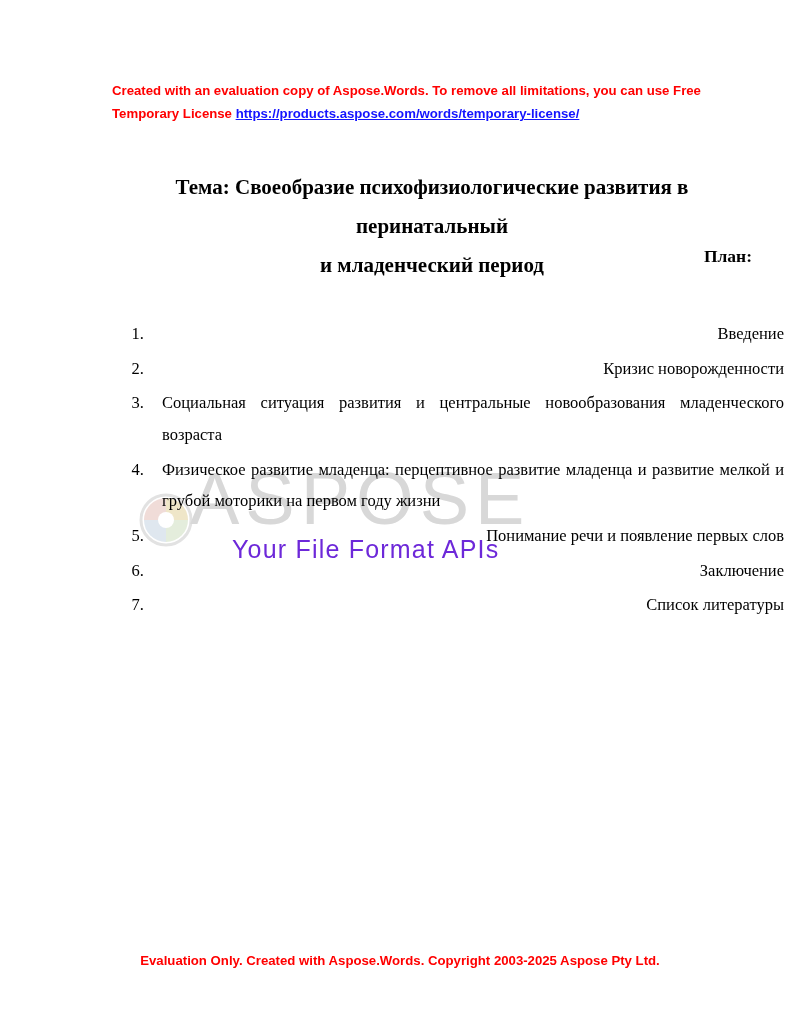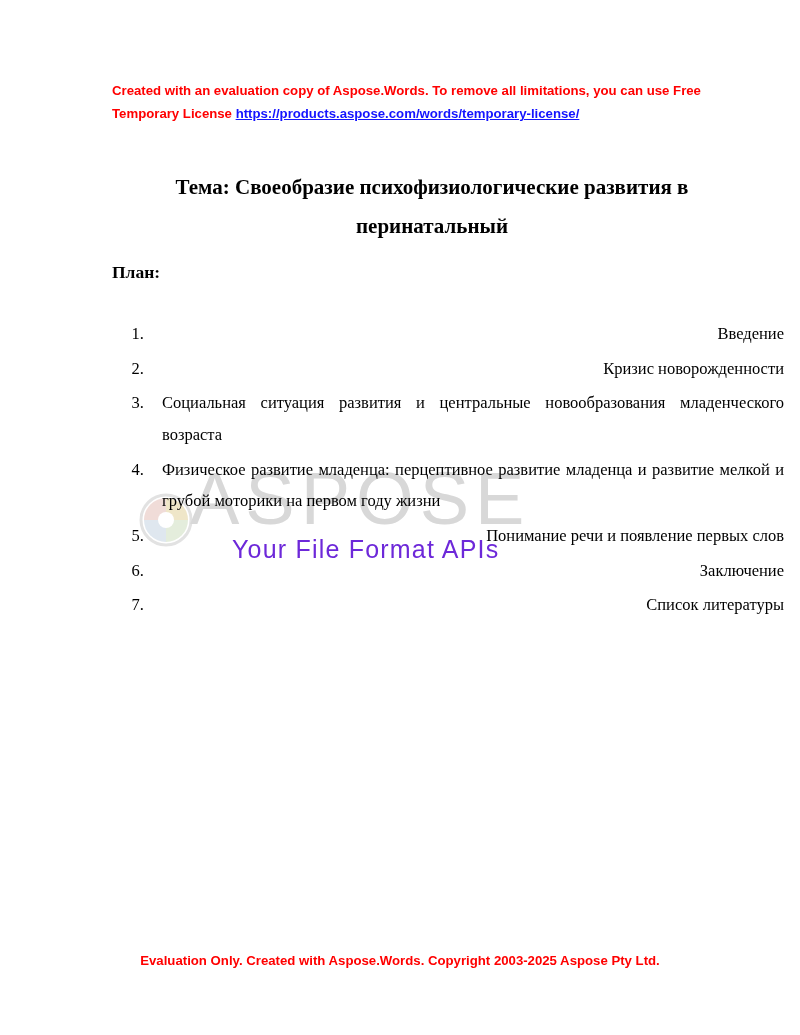--- a/index.html
+++ b/index.html
@@ -96,23 +96,23 @@
     text-align: center;
     font-size: 21px;
     font-weight: bold;
     line-height: 1.85;
   }
   .doc-title .ln1 { display: block; }
   .doc-title .ln2 { display: block; }
   .plan-heading {
     position: absolute;
     left: 112px;
-    top: 262px;
+    top: 246px;
     width: 640px;
-    text-align: left;
+    text-align: right;
     font-size: 17.5px;
     font-weight: bold;
   }
   ol.plan-list {
     position: absolute;
     left: 112px;
     top: 318px;
     width: 636px;
     margin: 0;
     padding: 0 0 0 36px;
@@ -148,20 +148,21 @@
       <path d="M28 28 L28 50 A22 22 0 0 1 6 28 Z" fill="#dfe7ef"></path>
       <path d="M28 28 L6 28 A22 22 0 0 1 28 6 Z" fill="#f0dcd8"></path>
       <circle cx="28" cy="28" r="8" fill="#ffffff"></circle>
     </svg>
     <div class="wm-text">ASPOSE</div>
     <div class="wm-sub">Your File Format APIs</div>
   </div>
 
   <div class="doc-title">
     <span class="ln1">Тема: Своеобразие психофизиологические развития в перинатальный</span>
+    <span class="ln2">и младенческий период</span>
   </div>
 
   <div class="plan-heading">План:</div>
 
   <ol class="plan-list">
     <li>Введение</li>
     <li>Кризис новорожденности</li>
     <li class="justify">Социальная ситуация развития и центральные новообразования младенческого возраста</li>
     <li class="justify">Физическое развитие младенца: перцептивное развитие младенца и развитие мелкой и грубой моторики на первом году жизни</li>
     <li>Понимание речи и появление первых слов</li>

